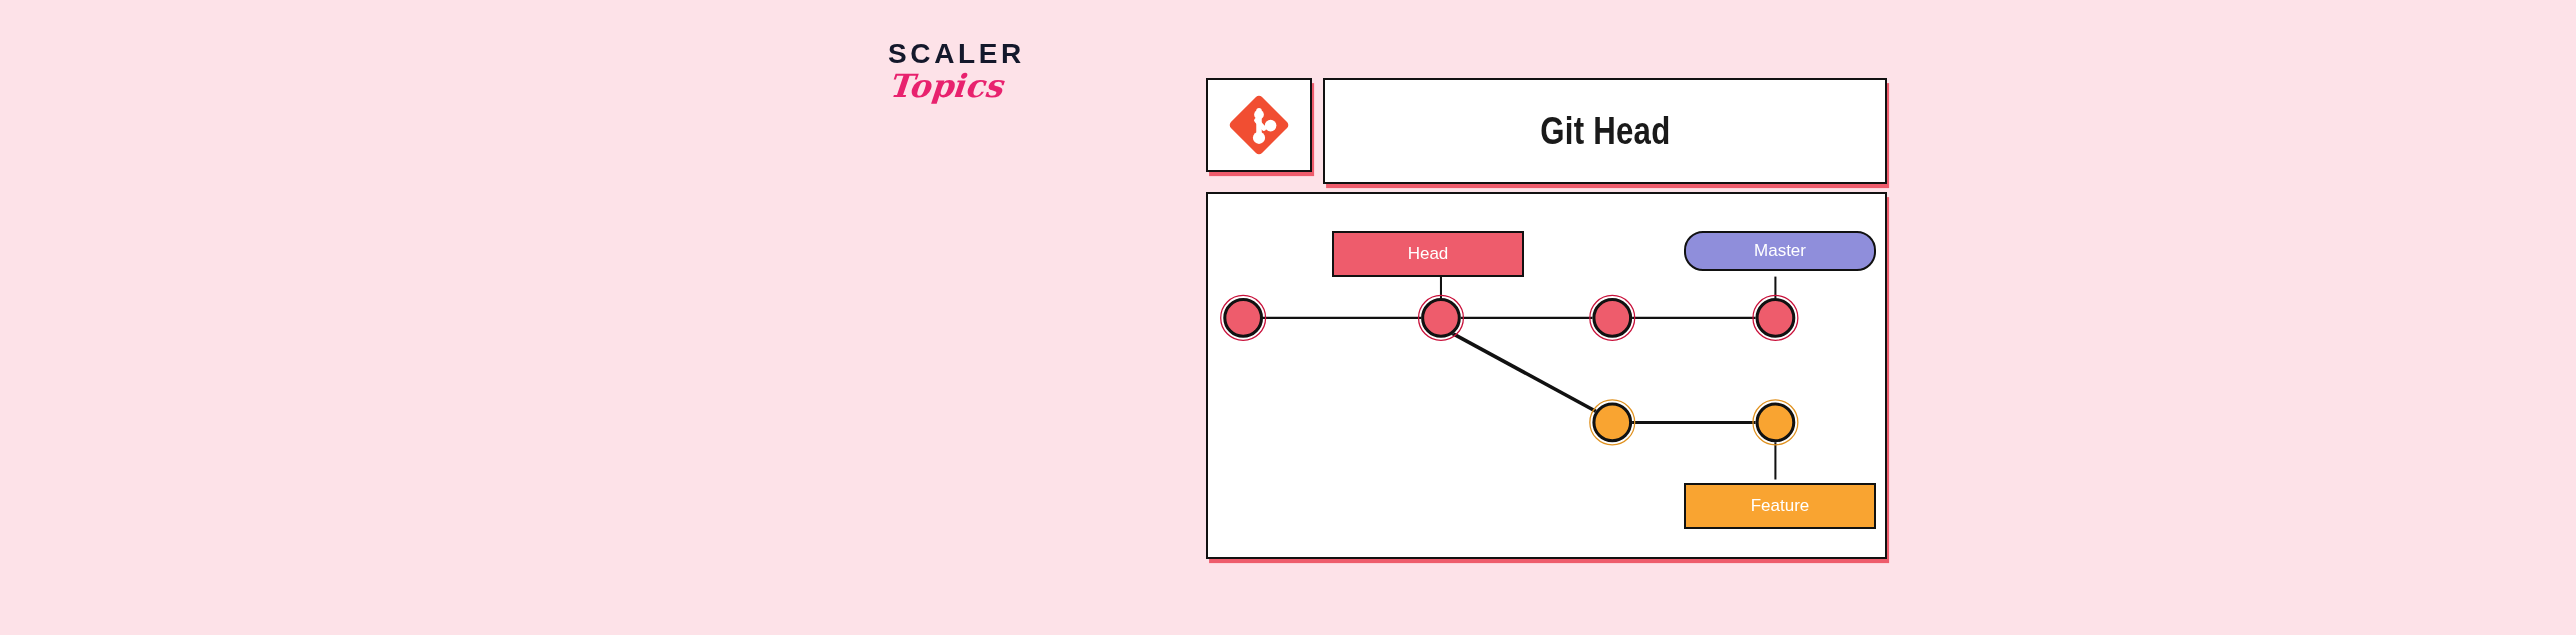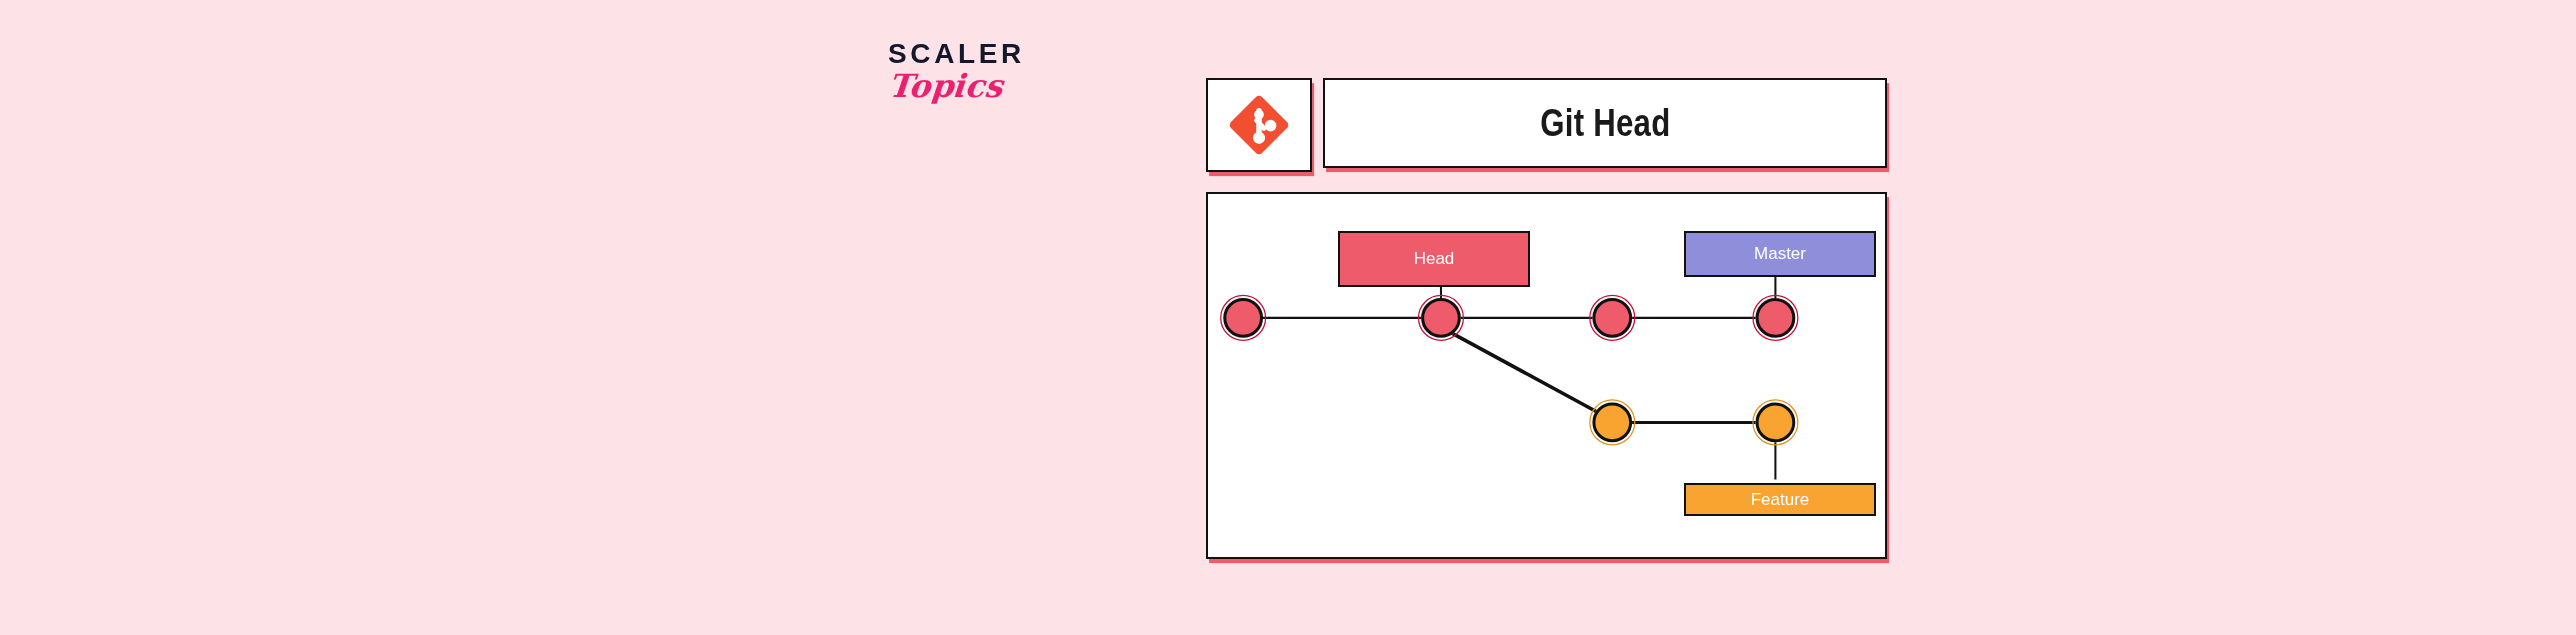--- a/index.html
+++ b/index.html
@@ -69,21 +69,21 @@
     top: 50%;
     transform: translate(-50%, -50%);
     width: 61px;
     height: 61px;
   }
 
   #title-card {
     left: 1323px;
     top: 78px;
     width: 564px;
-    height: 90px;
+    height: 106px;
     display: flex;
     align-items: center;
     justify-content: center;
   }
   #page-title {
     font-family: "Liberation Sans", sans-serif;
     font-weight: bold;
     font-size: 39px;
     color: #1A1A1A;
     transform: scaleX(0.80);
@@ -116,38 +116,39 @@
     align-items: center;
     justify-content: center;
     color: #FFFFFF;
     font-family: "Liberation Sans", sans-serif;
     font-size: 17px;
     font-weight: normal;
     white-space: nowrap;
     z-index: 3;
   }
   #label-head {
-    left: 130px;
+    left: 124px;
     top: 37px;
     width: 192px;
-    height: 56px;
+    height: 46px;
     background: #EE5C6C;
   }
   #label-master {
     left: 476px;
     top: 37px;
     width: 192px;
-    height: 46px;
+    height: 40px;
     background: #8F8EDB;
+    border-radius: 19px;
   }
   #label-feature {
     left: 476px;
     top: 289px;
     width: 192px;
-    height: 33px;
+    height: 46px;
     background: #F9A431;
   }
 </style>
 </head>
 <body>
 
 <div id="brand-logo">
   <div id="brand-wordmark">SCALER</div>
   <div id="brand-script">Topics</div>
 </div>

